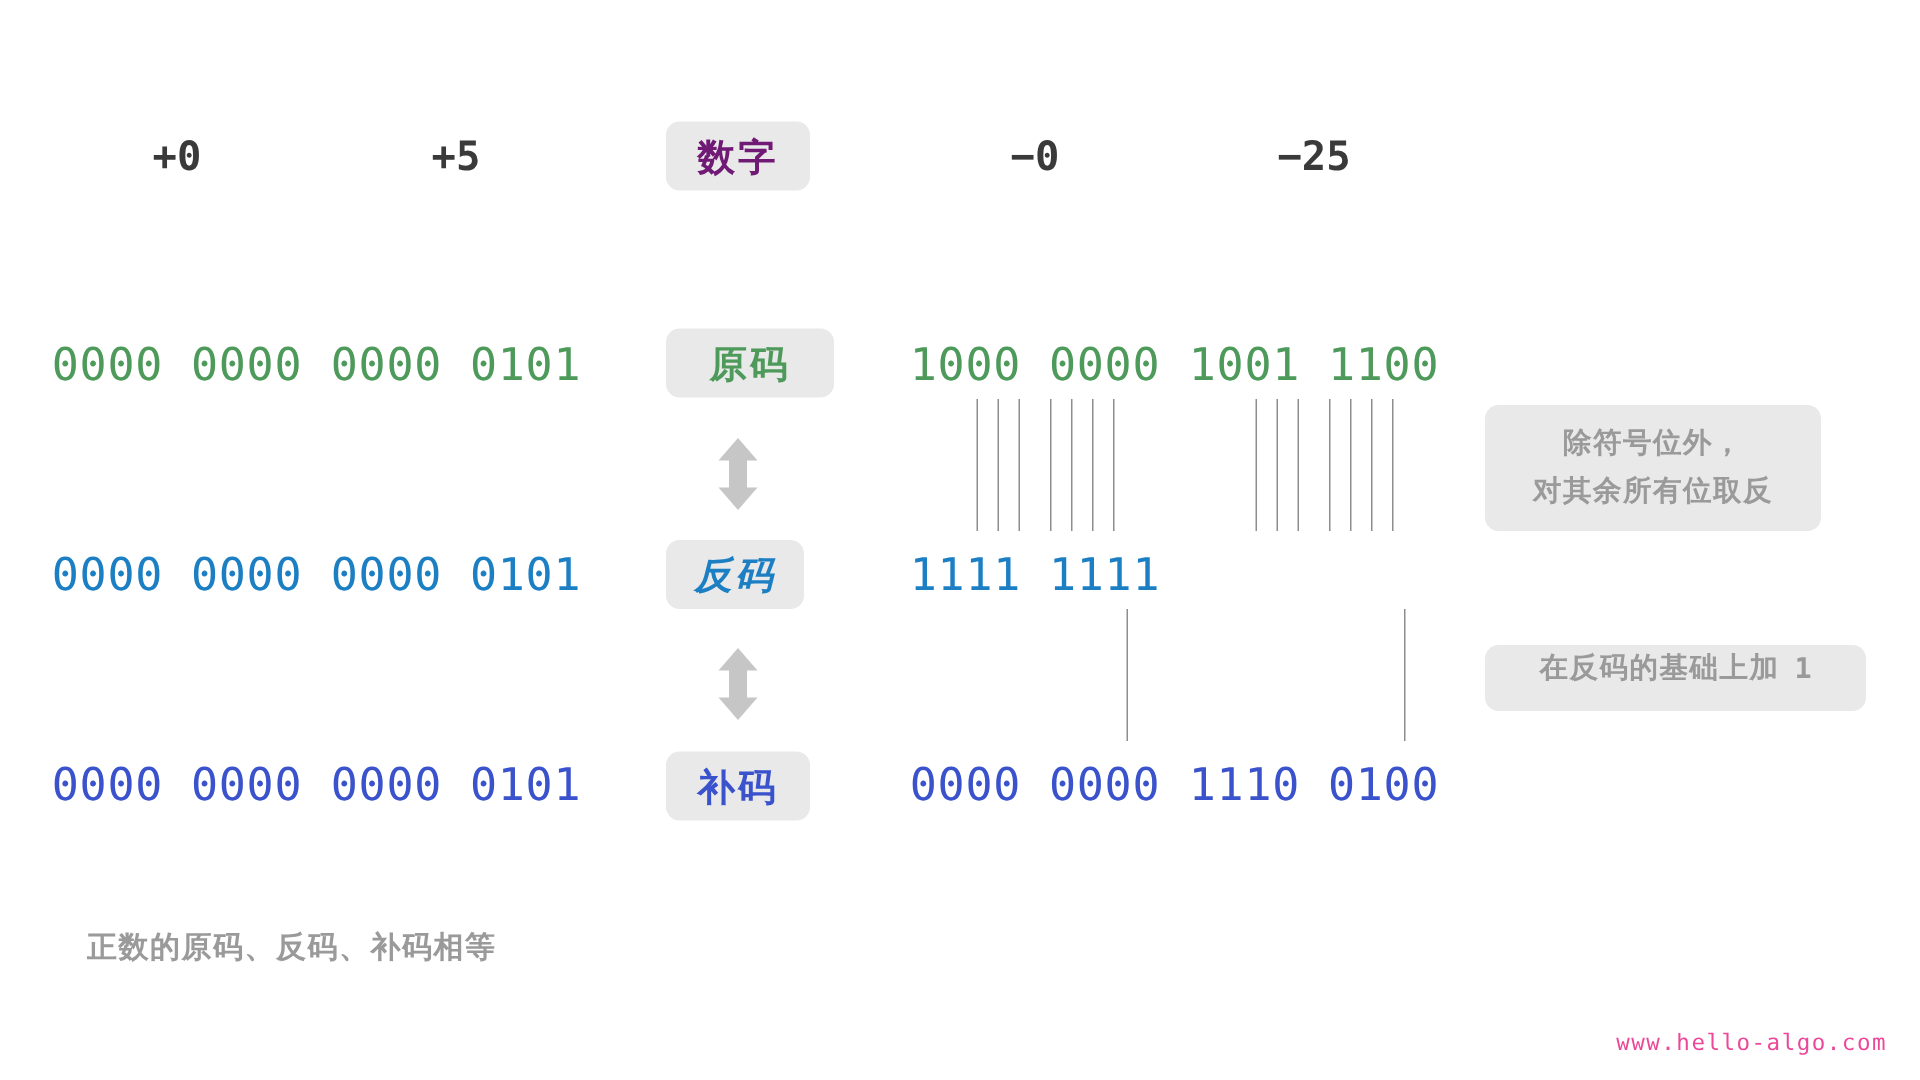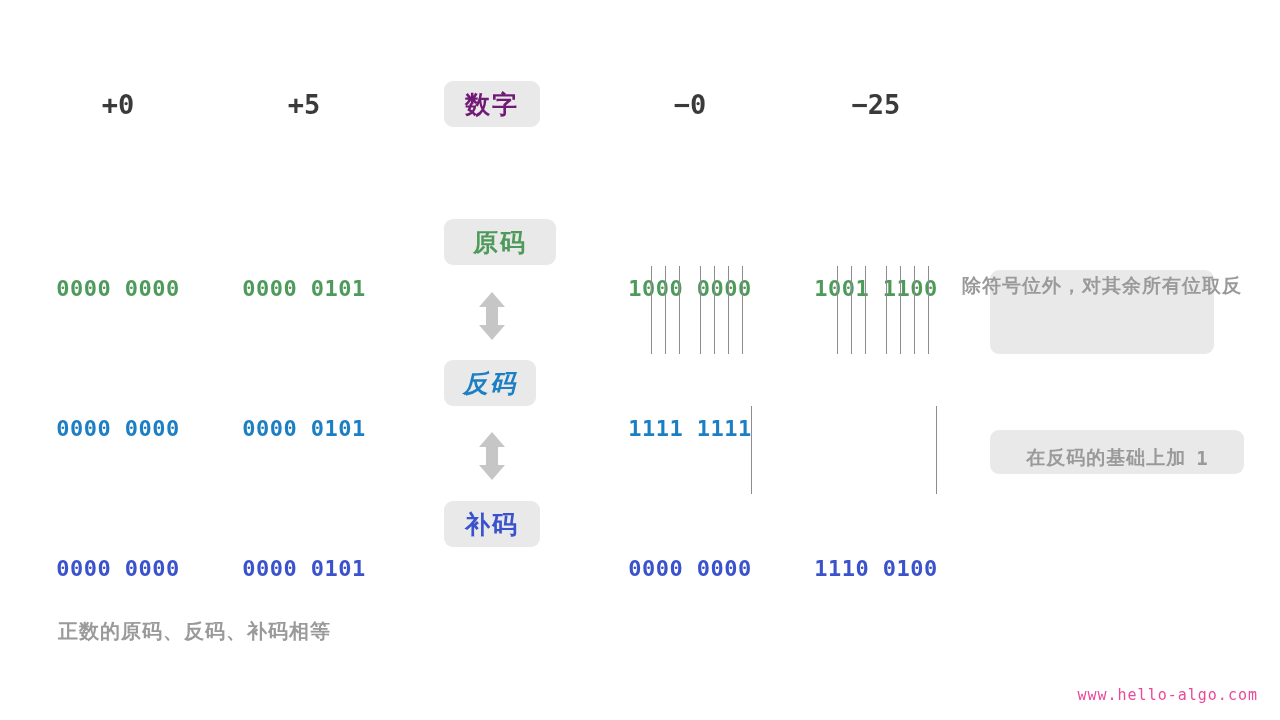--- a/index.html
+++ b/index.html
@@ -36,24 +36,23 @@
     font-family: "DejaVu Sans Mono", "Liberation Mono", monospace;
     font-size: 27px;
     font-weight: bold;
     color: #3a3a3a;
     letter-spacing: 0px;
   }
 
   
   .bits {
     font-family: "DejaVu Sans Mono", "Liberation Mono", monospace;
-    font-size: 22px;
-    font-weight: bold;
+    font-size: 30px;
+    font-weight: normal;
     letter-spacing: 0.5px;
-    margin-top: 45px;
   }
   .bits.green  { color: #4e9a5b; }
   .bits.blue   { color: #1c7fc4; }
   .bits.indigo { color: #3a52cc; }
 
   
   .pill {
     position: absolute;
     background: #e9e9e9;
     border-radius: 9px;
@@ -72,25 +71,26 @@
   
   .note {
     position: absolute;
     background: #e9e9e9;
     border-radius: 9px;
     color: #9a9a9a;
     font-size: 19px;
     font-weight: bold;
     line-height: 32px;
     display: flex;
-    flex-direction: row;
+    flex-direction: column;
     justify-content: center;
     padding: 0 18px;
     box-sizing: border-box;
     letter-spacing: 1px;
+    align-items: center;
   }
   .note .mono-one {
     font-family: "DejaVu Sans Mono", "Liberation Mono", monospace;
     letter-spacing: 0;
   }
   .note-row { white-space: pre; }
 
   
   .caption {
     position: absolute;
@@ -197,21 +197,21 @@
     <svg width="32" height="52" viewBox="0 0 32 52" xmlns="http://www.w3.org/2000/svg">
       <polygon points="16,2 29,17 22,17 22,35 29,35 16,50 3,35 10,35 10,17 3,17" fill="#c6c6c6"></polygon>
     </svg>
   </div>
 
   <div class="note" style="left:990px; top:270px; width:224px; height:84px;">
     <span class="note-row">除符号位外，</span>
     <span class="note-row">对其余所有位取反</span>
   </div>
 
-  <div class="note" style="left:990px; top:430px; width:254px; height:44px; flex-direction:row; align-items:flex-end;">
+  <div class="note" style="left:990px; top:430px; width:254px; height:44px; flex-direction:row; align-items:flex-start;">
     <span class="note-row">在反码的基础上加</span>
     <span class="note-row mono-one" style="margin-left:10px;">1</span>
   </div>
 
   <div class="caption" style="left:58px; top:618px;">正数的原码、反码、补码相等</div>
 
 
   <div class="watermark">www.hello-algo.com</div>
 
 </div>

